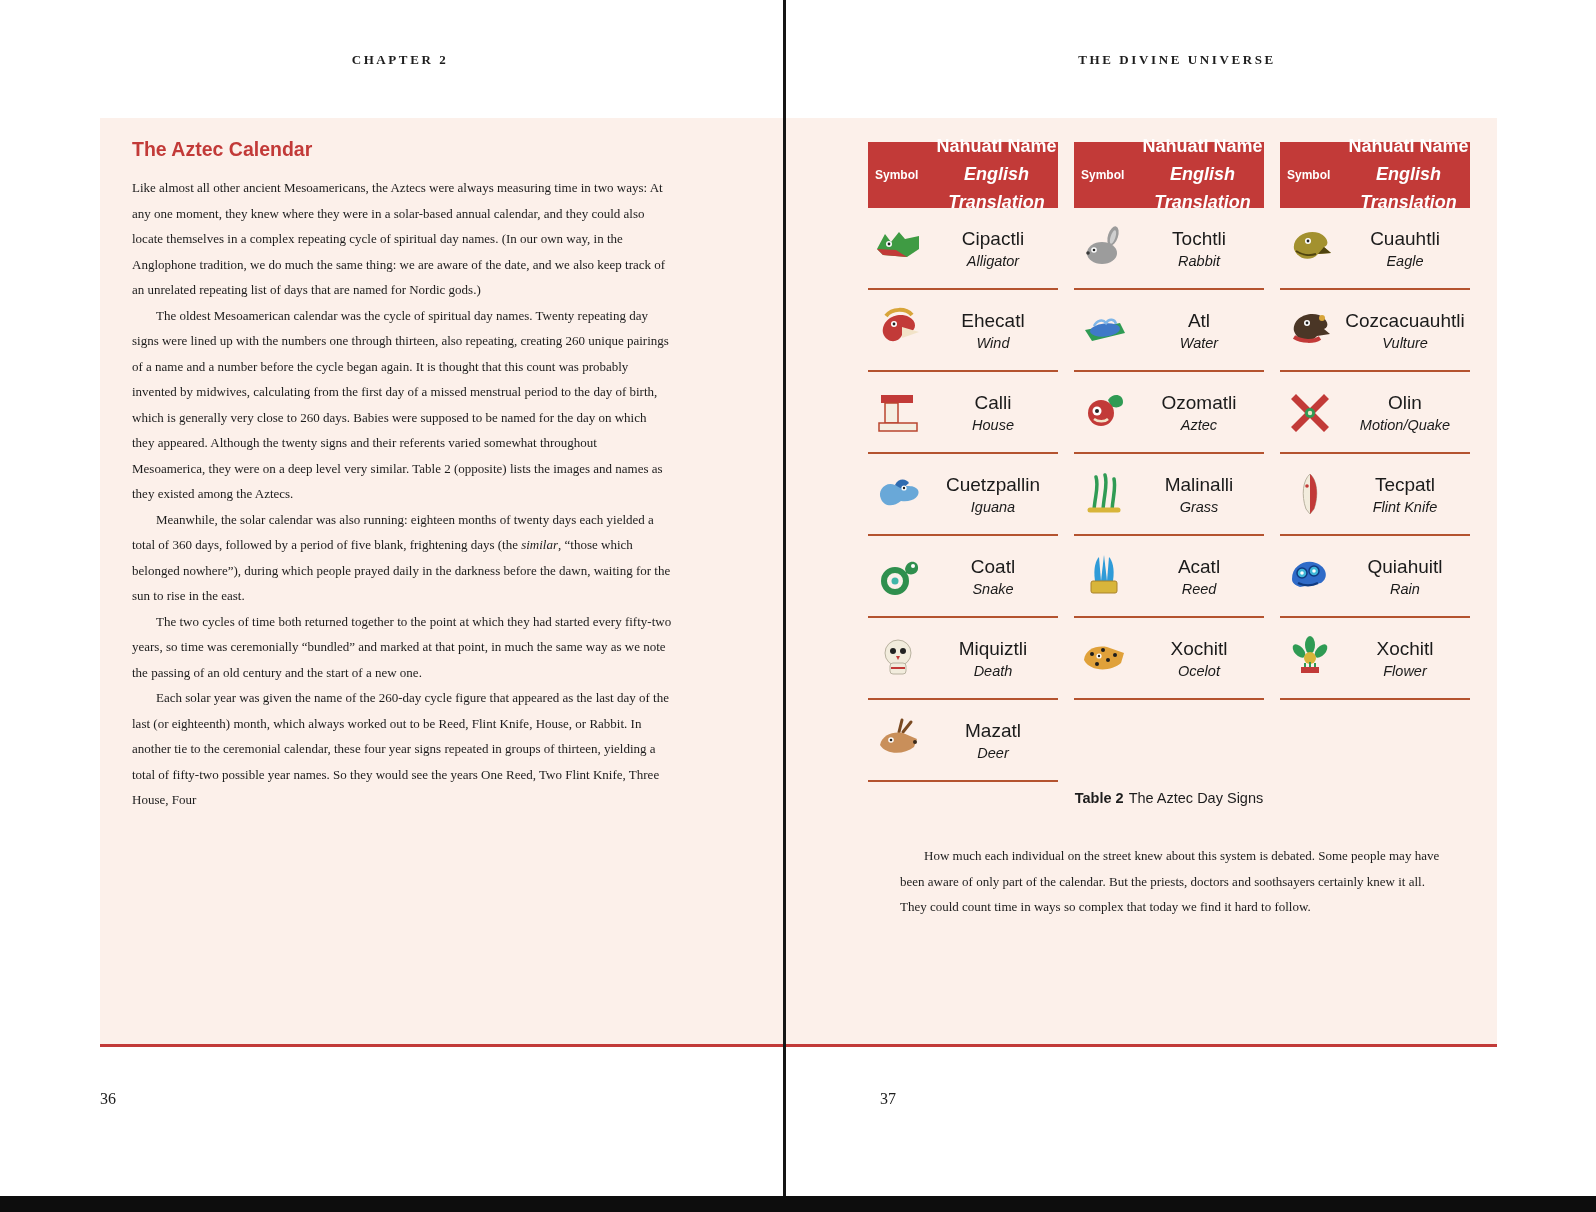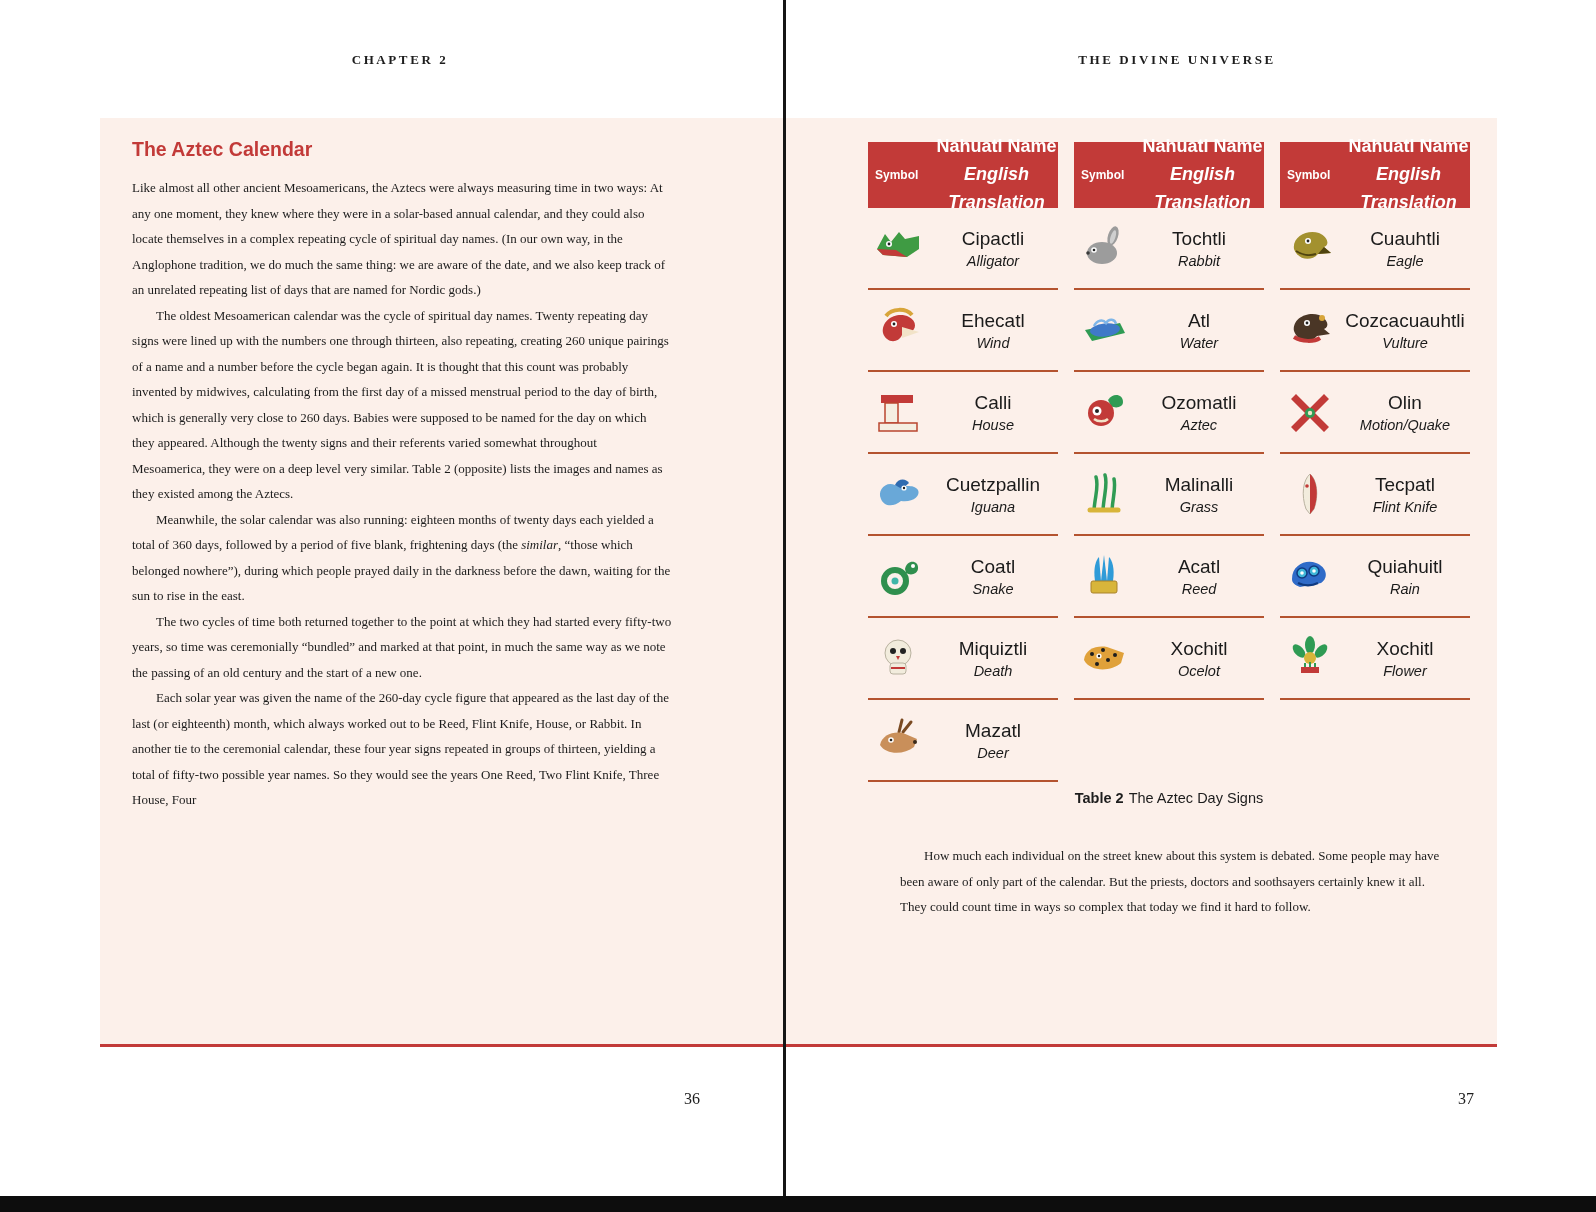--- a/index.html
+++ b/index.html
@@ -12,21 +12,21 @@
   .running-head{position:absolute;top:52px;font:700 13px "Liberation Serif", serif;
                 letter-spacing:2.6px;color:#1d1d1d;text-align:center;}
   .rh-left{left:100px;width:600px;}
   .rh-right{left:880px;width:594px;}
 
   .page-panel{position:absolute;top:118px;height:929px;background:#fcf0ea;
               border-bottom:3px solid #c23a38;box-sizing:border-box;}
   .panel-left{left:100px;width:683px;}
   .panel-right{left:786px;width:711px;}
 
-  .page-number{position:absolute;top:1090px;font:16px "Liberation Serif", serif;color:#1d1d1d;text-align:right;}
+  .page-number{position:absolute;top:1090px;font:16px "Liberation Serif", serif;color:#1d1d1d;text-align:left;}
   .pn-left{left:100px;width:600px;}
   .pn-right{left:880px;width:594px;}
 
   
   .left-content{position:absolute;left:132px;top:138px;width:540px;}
   .section-heading{font:700 19.5px "Liberation Sans", sans-serif;color:#c23a38;margin:0 0 14px 0;}
   .body-par{font-size:13px;line-height:25.5px;margin:0;color:#1c1c1c;}
   .body-par.indent{text-indent:24px;}
   .body-par em{font-style:italic;}
 

